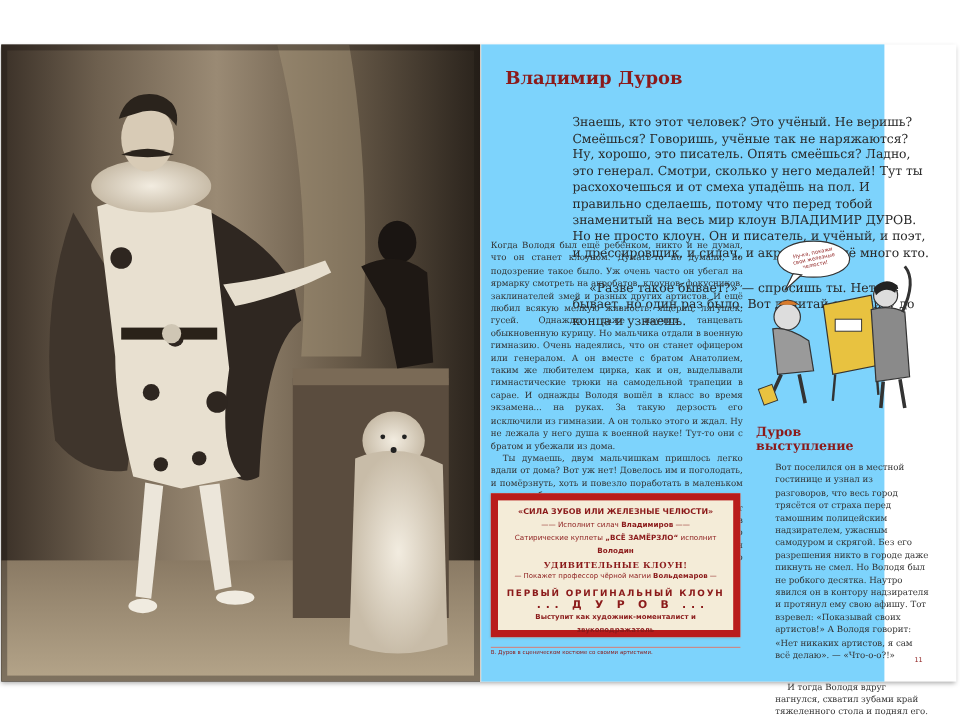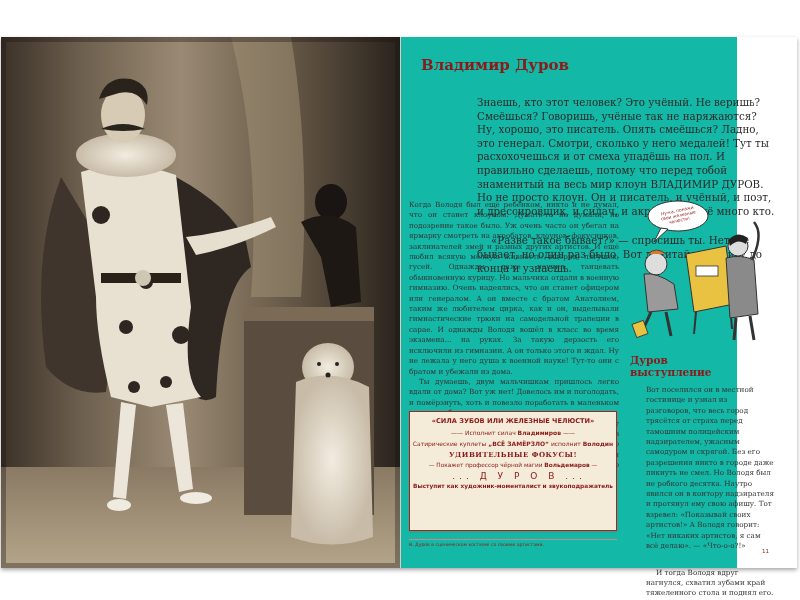--- a/index.html
+++ b/index.html
@@ -13,53 +13,53 @@
     background: #fff;
   }
   
   .photo-page {
     position: absolute; left: 0; top: 0; width: 399px; height: 531px; overflow: hidden;
     background: radial-gradient(ellipse at 60% 40%, #8a7a66 0%, #5c5044 45%, #2e2820 100%);
   }
   .photo-page svg { position: absolute; left: 0; top: 0; width: 399px; height: 531px; }
   
   .text-page {
-    position: absolute; left: 400px; top: 0; width: 336px; height: 531px; background: #14b8a6;
+    position: absolute; left: 400px; top: 0; width: 336px; height: 531px; background: #7dd3fc;
   }
   .title {
     position: absolute; left: 20px; top: 19px; margin: 0;
     font-family: "DejaVu Serif", serif; font-weight: bold; font-size: 15px; color: #8b1a1a;
   }
   .intro {
     position: absolute; left: 60px; top: 43px; width: 330px;
     font-size: 10.3px; line-height: 13.6px; color: #2a2a2a; margin: 0;
   }
   .intro p { margin: 16px; }
   .intro p.indent { text-indent: 14px; }
   .col-left {
     position: absolute; left: 8px; top: 163px; width: 210px;
     font-size: 7.2px; line-height: 10.4px; color: #333; text-align: justify;
   }
   .col-left p { margin: 0; text-indent: 0; }
   .col-left p.indent { text-indent: 10px; }
   .poster {
     position: absolute; left: 8px; top: 374px; width: 208px; height: 120px;
-    background: #f4ecd8; border: 1px solid #b91c1c;
+    background: #f4ecd8; border: 6px solid #b91c1c;
     box-shadow: 0 1px 2px rgba(120,90,40,0.25);
     font-family: "DejaVu Sans", sans-serif; text-align: center; color: #8b1a1a;
     padding-top: 4px; box-sizing: border-box;
   }
   .poster div { line-height: 11px; }
   .poster .p1 { font-size: 6.6px; font-weight: bold; }
   .poster .p2 { font-size: 6px; }
   .poster .p3 { font-size: 6px; }
   .poster .p4 { font-size: 7px; font-weight: bold; letter-spacing: 0.5px; font-family: "DejaVu Serif", serif; }
   .poster .p5 { font-size: 5.8px; }
   .poster .p6 { font-size: 7.4px; font-weight: bold; letter-spacing: 1.5px; margin-top: 2px; }
-  .poster .p7 { font-size: 9px; font-weight: normal; letter-spacing: 4px; line-height: 10px; padding-left: 12px; }
+  .poster .p7 { font-size: 9px; font-weight: bold; letter-spacing: 4px; line-height: 10px; padding-left: 12px; }
   .poster .p8 { font-size: 5.8px; font-weight: bold; }
   .poster b { font-weight: bold; }
   .caption-rule {
     position: absolute; left: 8px; top: 502px; width: 208px; height: 0; border-top: 1px solid #c98a8a;
   }
   .caption {
     position: absolute; left: 8px; top: 505px; width: 210px;
     font-family: "DejaVu Sans", sans-serif; font-size: 4.6px; color: #8b1a1a;
   }
   .cartoon {
@@ -177,26 +177,27 @@
         <span>—— Исполнит силач</span>
         <b>Владимиров</b>
         <span>——</span>
       </div>
       <div class="p3">
         <span>Сатирические куплеты</span>
         <b>„ВСЁ ЗАМЁРЗЛО“</b>
         <span>исполнит</span>
         <b>Володин</b>
       </div>
-      <div class="p4">УДИВИТЕЛЬНЫЕ ФОКУСЫ!</div>
+      <div class="p4">УДИВИТЕЛЬНЫЕ КЛОУН!</div>
       <div class="p5">
         <span>— Покажет профессор чёрной магии</span>
         <b>Вольдемаров</b>
         <span>—</span>
       </div>
+      <div class="p6">ПЕРВЫЙ ОРИГИНАЛЬНЫЙ КЛОУН</div>
       <div class="p7">... Д У Р О В ...</div>
       <div class="p8">Выступит как художник-моменталист и звукоподражатель</div>
     </div>
 
     <div class="caption-rule"></div>
     <div class="caption">В. Дуров в сценическом костюме со своими артистами.</div>
 
     <svg class="cartoon" viewBox="0 0 140 150">
       <ellipse cx="52" cy="22" rx="30" ry="15" fill="#fff" stroke="#333" stroke-width="1"></ellipse>
       <path d="M35 34 L28 48 L42 35 Z" fill="#fff" stroke="#333" stroke-width="1"></path>

